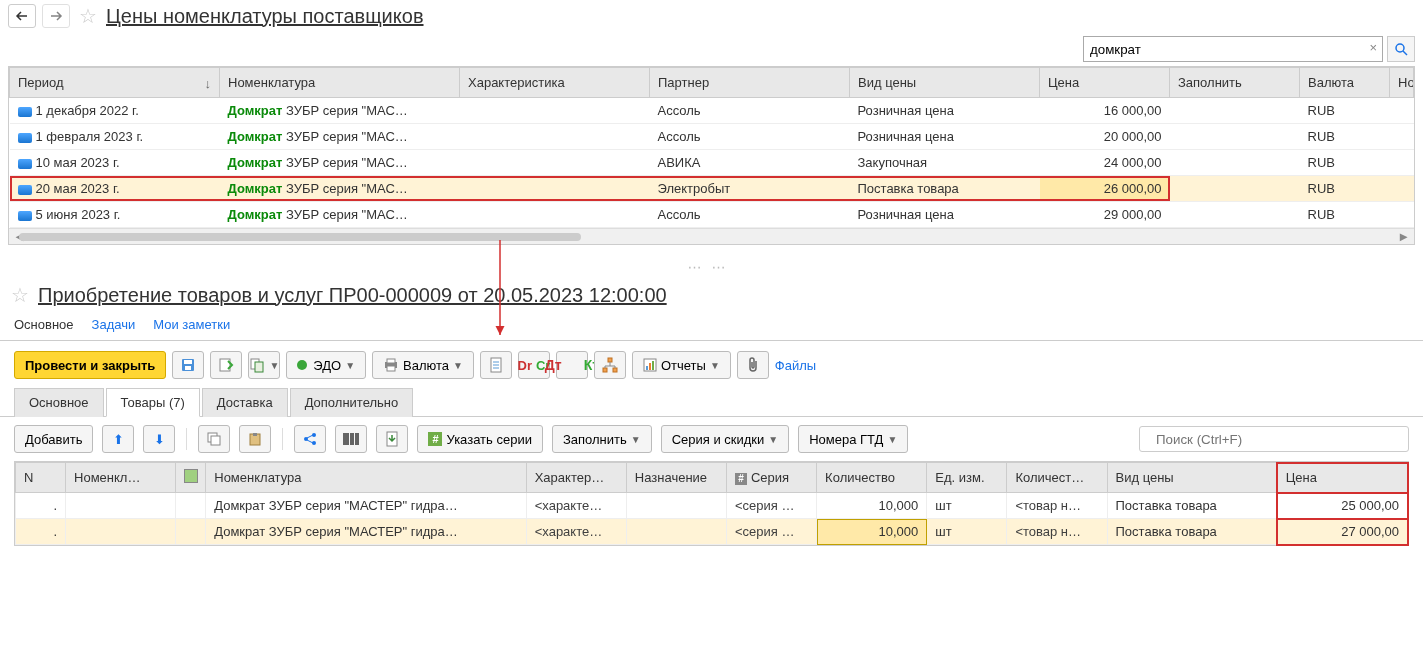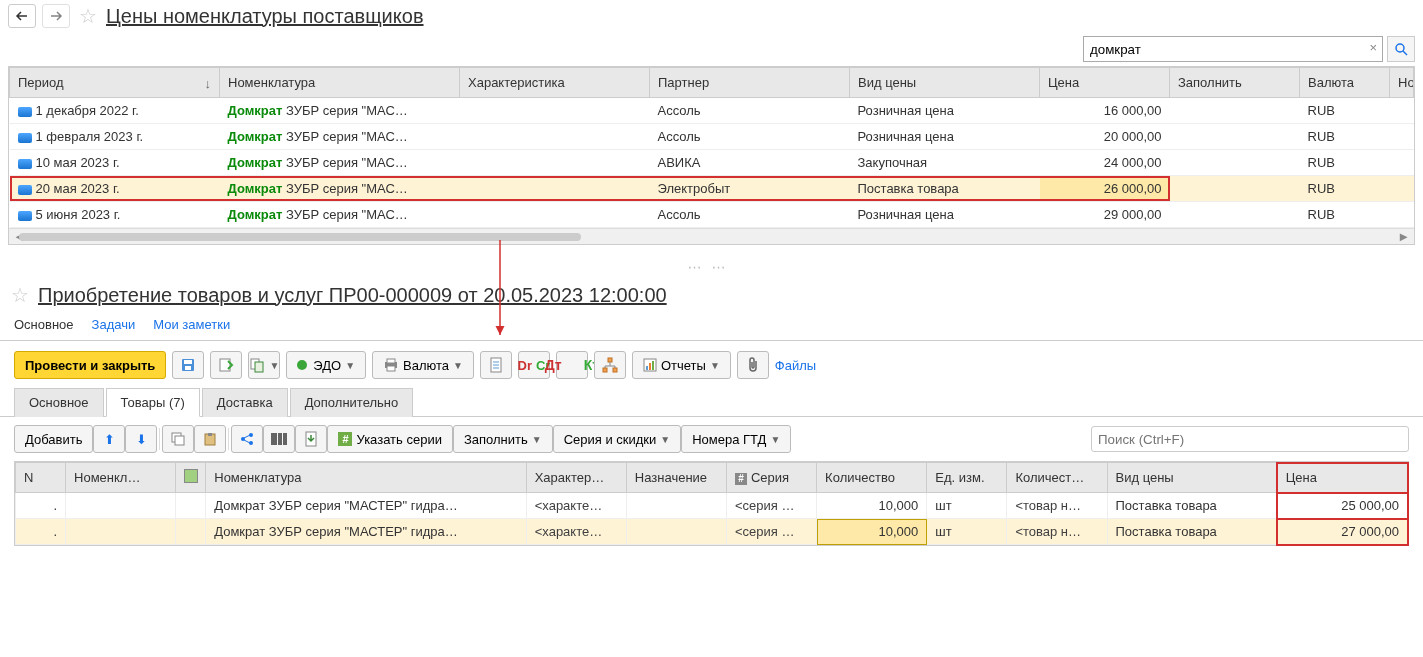--- a/index.html
+++ b/index.html
@@ -33,22 +33,22 @@
 .doc-tab.active { border-bottom: 2px solid transparent; }
 .toolbar { display: flex; align-items: center; gap: 6px; padding: 10px 14px 8px; flex-wrap: wrap;}
 .btn { height: 28px; padding: 0 10px; border: 1px solid #bbb; background: #f5f5f5; display: inline-flex; align-items: center; gap: 4px; cursor: pointer; border-radius: 3px; font-size: 13px;}
 .btn-primary { background: #ffd633; border-color: #d4a900; font-weight: bold; }
 .btn-icon-only { width: 32px; padding: 0; justify-content: center; }
 .dropdown-arrow { font-size: 10px; color: #666; }
 .link { color: #1a73e8; cursor: pointer; }
 .sub-tabs { display: flex; padding: 0 14px; border-bottom: 1px solid #ccc; }
 .sub-tab { padding: 6px 14px; border: 1px solid transparent; cursor: pointer; position: relative; top: 1px; background: #e8e8e8; border: 1px solid #ccc; border-bottom: none; margin-right: 2px;}
 .sub-tab.active { background: #fff; border-bottom: 1px solid #fff;}
-.row-toolbar { display: flex; align-items: center; gap: 0; padding: 8px 14px; }
-.search-small { width: 318px; height: 26px; padding: 2px 6px; border: 1px solid #ccc; color: #999; border-radius:3px;}
+.row-toolbar { display: flex; align-items: center; gap: 9px; padding: 8px 14px; }
+.search-small { width: 270px; height: 26px; padding: 2px 16px; border: 1px solid #ccc; color: #999; border-radius:3px;}
 .grid2 { margin: 0 14px; border: 1px solid #ccc; }
 .grid2 table { width: 100%; border-collapse: collapse; table-layout: fixed; }
 .grid2 th { background: #e8e8e8; border: 1px solid #ccc; padding: 6px 8px; text-align: left; font-weight: normal; height: 30px; white-space: nowrap; overflow: hidden;}
 .grid2 td { border: 1px solid #eee; padding: 5px 8px; white-space: nowrap; overflow: hidden; text-overflow: ellipsis; }
 .placeholder-gray { color: #404040; }
 .col-icon-sq { display: inline-block; width: 14px; height: 14px; border: 1px solid #888; background: #a0d080; }
 .cell-outline-red { outline: 2px solid #d32f2f; outline-offset: -1px; }
 .price-col-header { outline: 2px solid #d32f2f; outline-offset: -1px; }
 svg .ico-stroke { stroke: currentColor; stroke-width: 1.5; fill: none; }
 .green-ball { display:inline-block; width:10px; height:10px; border-radius:50%; background:#3aa63a; margin-right:2px;}

